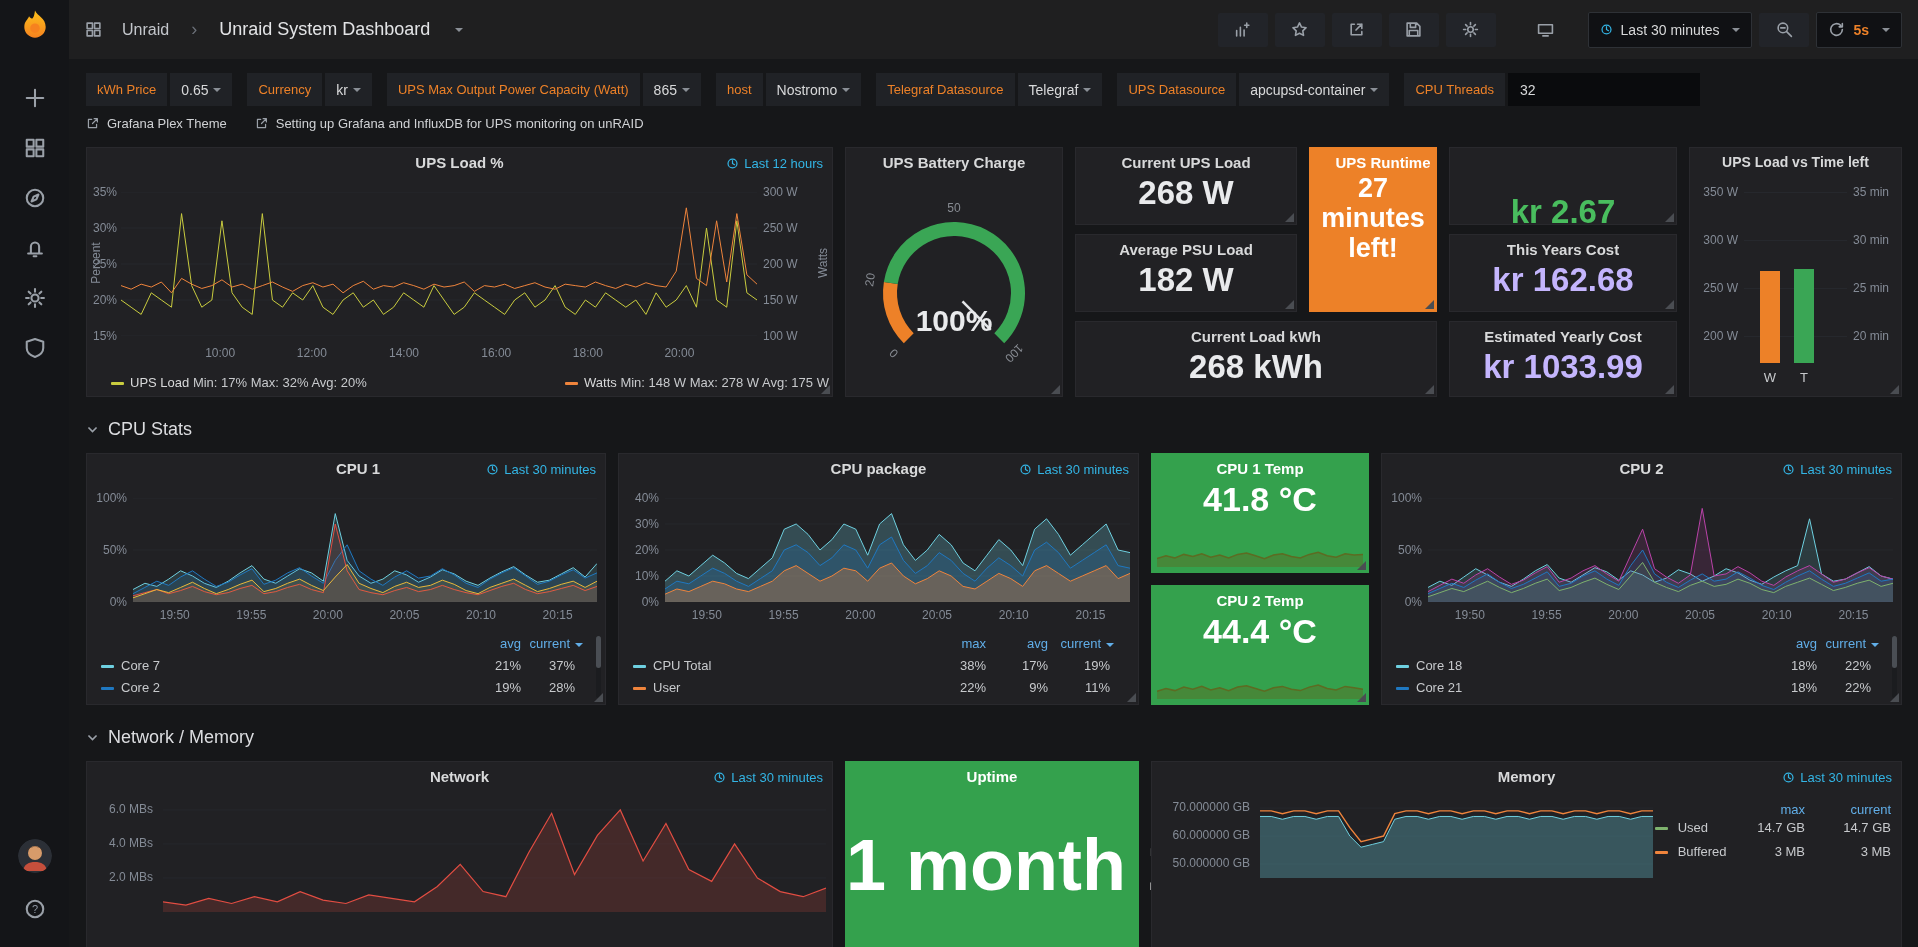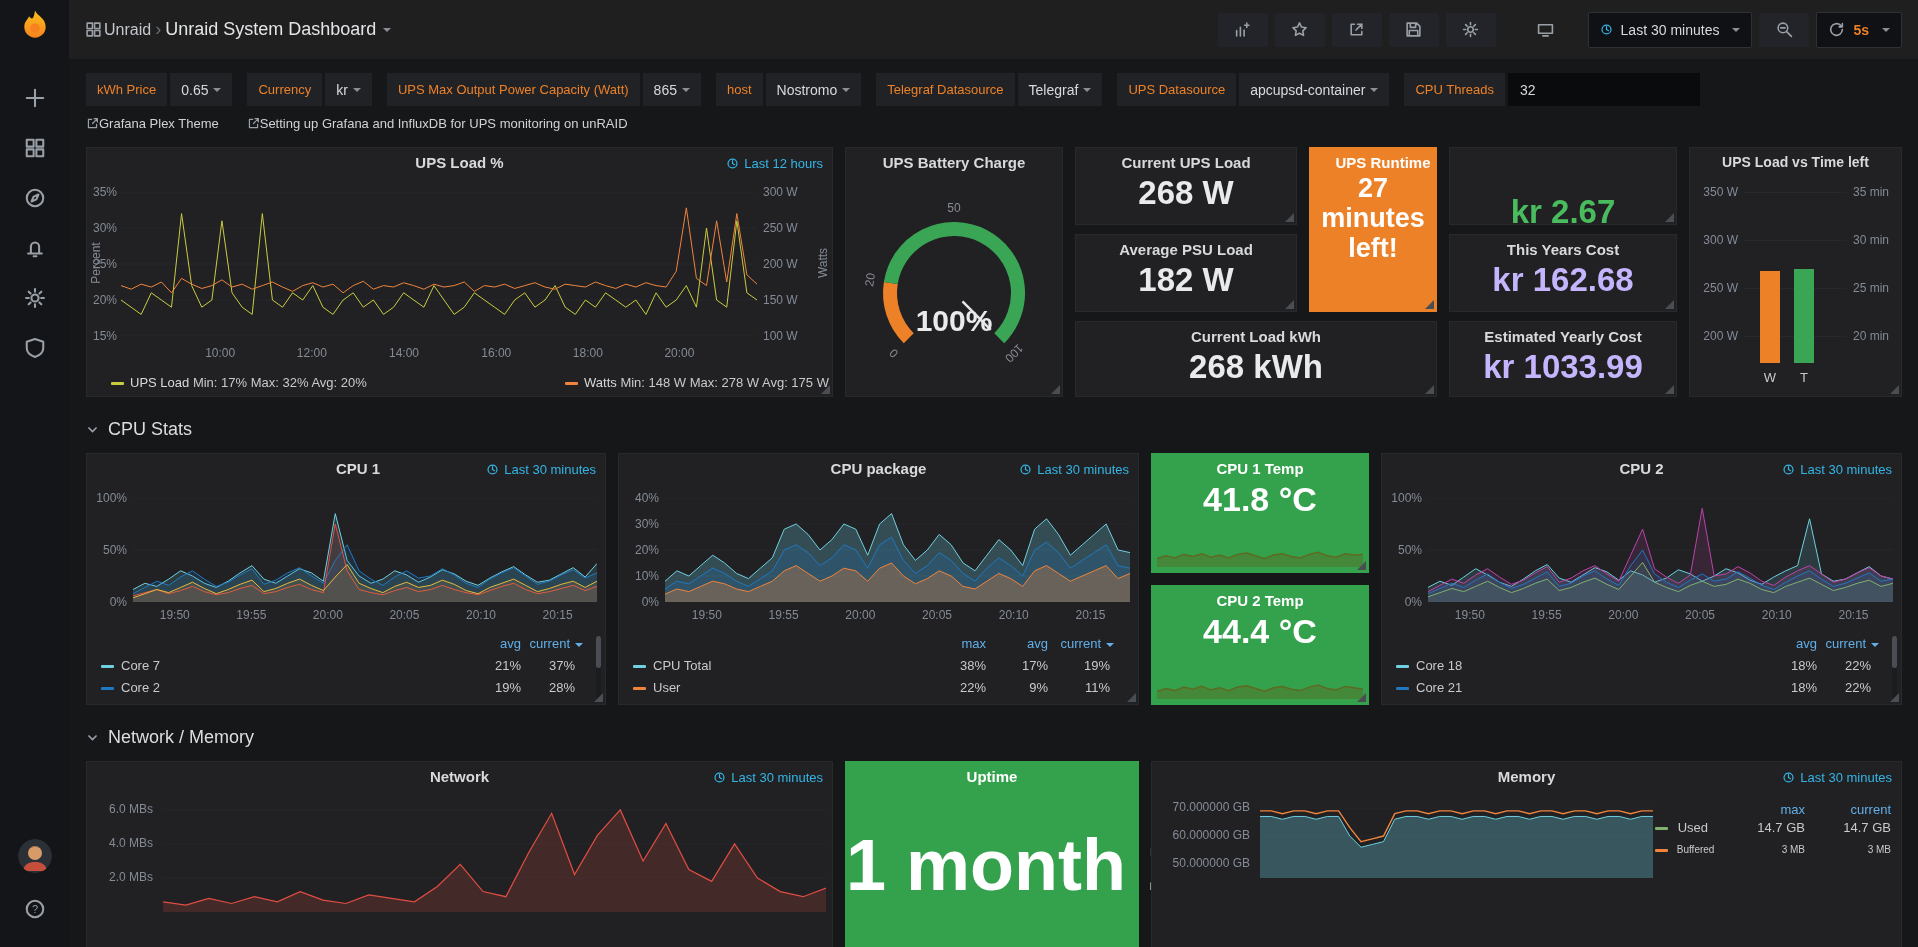--- a/index.html
+++ b/index.html
@@ -8,42 +8,42 @@
   
   .sidebar{width:69px;flex:none;background:#141518;display:flex;flex-direction:column;align-items:center;padding-top:8px;}
   .logo{width:38px;height:38px;margin-bottom:30px;cursor:pointer;}
   .side-ic{width:46px;height:44px;display:flex;align-items:center;justify-content:center;color:#8e96a3;cursor:pointer;margin-bottom:6px;}
   .side-ic svg{width:22px;height:22px;}
   .side-spacer{flex:1;}
   .avatar{width:34px;height:34px;border-radius:50%;overflow:hidden;margin-bottom:14px;cursor:pointer;}
   .help-ic{margin-bottom:16px;}
   
   .main{flex:1;display:flex;flex-direction:column;min-width:0;}
-  .navbar{height:59px;flex:none;background:#1f1f20;display:flex;align-items:center;padding:0 16px;gap:2px;}
+  .navbar{height:59px;flex:none;background:#1f1f20;display:flex;align-items:center;padding:0 16px;gap:20px;}
   .ic{width:17px;height:17px;stroke:#9aa0a8;stroke-width:1.5;fill:none;stroke-linecap:round;stroke-linejoin:round;display:block;}
   .ic.blue{stroke:#33b5e5;width:13px;height:13px;}
   .crumb-folder{font-size:16px;color:#c3c6cb;cursor:pointer;}
   .crumb-sep{color:#6a6f77;font-size:18px;margin:0 2px;}
   .crumb-title{font-size:18px;color:#e3e4e6;cursor:pointer;}
   .caret{display:inline-block;width:0;height:0;border-left:4px solid transparent;border-right:4px solid transparent;border-top:4px solid #8a8f96;margin-left:5px;vertical-align:middle;}
   .nav-right{margin-left:auto;display:flex;align-items:center;gap:7px;}
   .nav-btn{height:34px;min-width:34px;padding:0 8px;background:#222429;border-radius:2px;display:flex;align-items:center;justify-content:center;cursor:pointer;}
   .nav-btn.standalone{background:transparent;margin-left:18px;margin-right:10px;}
   .chip{height:34px;background:#101114;border:1px solid #2e3136;border-radius:2px;display:flex;align-items:center;gap:8px;padding:0 11px;cursor:pointer;}
   .chip .t{font-size:14px;color:#d8d9da;}
   .refresh-int{font-size:14px;color:#ED8128;font-weight:700;}
   
   .content{flex:1;padding:14px 0 0 17px;overflow:hidden;}
   .var-row{display:flex;gap:15px;align-items:center;height:33px;margin-bottom:10px;}
   .vchip{display:flex;align-items:stretch;height:33px;flex:none;}
   .vlabel{background:#202226;color:#ED8128;padding:0 11px;display:flex;align-items:center;font-size:13px;font-weight:500;margin-right:3px;white-space:nowrap;}
   .vvalue{background:#202226;color:#d8d9da;padding:0 11px;display:flex;align-items:center;font-size:14px;cursor:pointer;white-space:nowrap;}
   .vinput{background:#0a0b0d;border:none;color:#d8d9da;font-size:14px;font-family:inherit;width:168px;padding:0 12px;outline:none;}
   .links-row{display:flex;gap:28px;margin-bottom:16px;align-items:center;}
-  .dlink{display:flex;align-items:center;font-size:13px;color:#d0d2d5;cursor:pointer;text-decoration:none;}
+  .dlink{display:flex;gap:8px;align-items:center;font-size:13px;color:#d0d2d5;cursor:pointer;text-decoration:none;}
   .dlink .ic{width:13px;height:13px;}
   .section-h{display:flex;align-items:center;gap:9px;height:44px;font-size:18px;color:#dcdde0;cursor:pointer;margin-bottom:2px;}
   .section-h svg{width:13px;height:13px;stroke:#9aa0a8;stroke-width:2;fill:none;}
   
   .grid-ups{display:grid;grid-template-columns:747px 218px 222px 128px 228px 213px;grid-template-rows:78px 78px 76px;gap:9px 12px;margin-bottom:10px;}
   .grid-cpu{display:grid;grid-template-columns:520px 521px 218px 521px;grid-template-rows:120px 120px;gap:12px;margin-bottom:10px;}
   .grid-net{display:grid;grid-template-columns:747px 294px 751px;grid-template-rows:250px;gap:12px;}
   
   .panel{background:#212124;border:1px solid #29292d;position:relative;box-sizing:border-box;}
   .panel-title{text-align:center;font-size:15px;font-weight:700;color:#d8d9da;padding-top:6px;cursor:pointer;white-space:nowrap;overflow:hidden;}
@@ -658,21 +658,21 @@
             <div style="position:relative;height:18px;">
               <span style="position:absolute;right:86px;width:70px;text-align:right;font-size:13px;color:#61aee8;cursor:pointer;">max</span>
               <span style="position:absolute;right:0;width:70px;text-align:right;font-size:13px;color:#61aee8;cursor:pointer;">current</span>
             </div>
             <div style="position:relative;height:24px;font-size:13px;color:#c7c9cc;">
               <i class="lmark" style="background: rgb(126, 178, 109);"></i>
               <span style="cursor:pointer;">Used</span>
               <span style="position:absolute;right:86px;width:70px;text-align:right;">14.7 GB</span>
               <span style="position:absolute;right:0;width:70px;text-align:right;">14.7 GB</span>
             </div>
-            <div style="position:relative;height:24px;font-size:10px;color:#c7c9cc;">
+            <div style="position:relative;height:24px;font-size:13px;color:#c7c9cc;">
               <i class="lmark" style="background: rgb(239, 132, 60);"></i>
               <span style="cursor:pointer;">Buffered</span>
               <span style="position:absolute;right:86px;width:70px;text-align:right;">3 MB</span>
               <span style="position:absolute;right:0;width:70px;text-align:right;">3 MB</span>
             </div>
           </div>
         </div>
       </div>
 
     </div>

